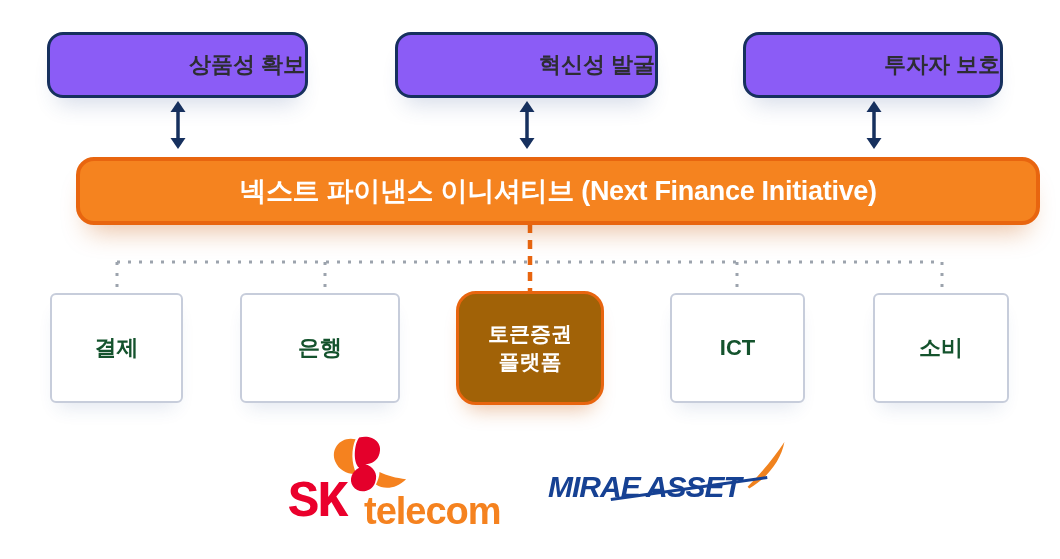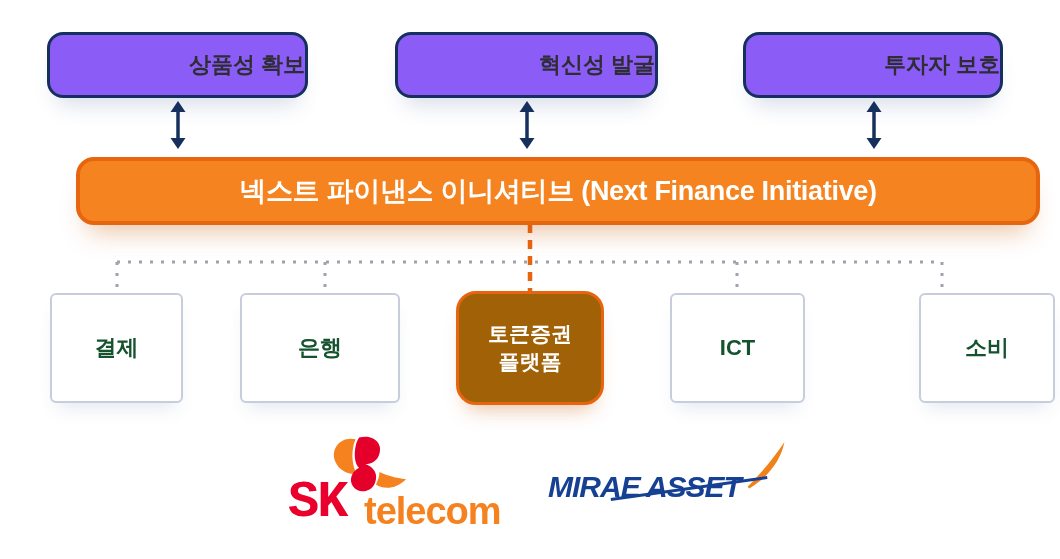--- a/index.html
+++ b/index.html
@@ -42,21 +42,21 @@
   }
   #sector1{left:50px;width:133px}
   #sector2{left:240px;width:160px}
   #sector3{
     left:456px;top:291px;width:148px;height:114px;
     background:#a16207;border:3px solid #E8650F;border-radius:20px;
     color:#fff;font-size:21px;
     box-shadow:0 14px 20px -10px rgba(200,90,10,.38);
   }
   #sector4{left:670px;width:135px}
-  #sector5{left:919px;width:136px}
+  #sector5{left:873px;width:136px}
   
   #sk-logo{position:absolute;left:288px;top:436px;width:232px;height:102px;z-index:2;}
   #sk-logo .sk-text{
     position:absolute;left:0;top:41px;font-size:52px;line-height:1;font-weight:800;
     color:#EA002C;letter-spacing:-2px;font-family:Liberation Mono, monospace;
   }
   #sk-logo .telecom-text{
     position:absolute;left:76px;top:56px;font-size:38px;line-height:1;font-weight:700;
     color:#F5821F;letter-spacing:-1px;
   }

